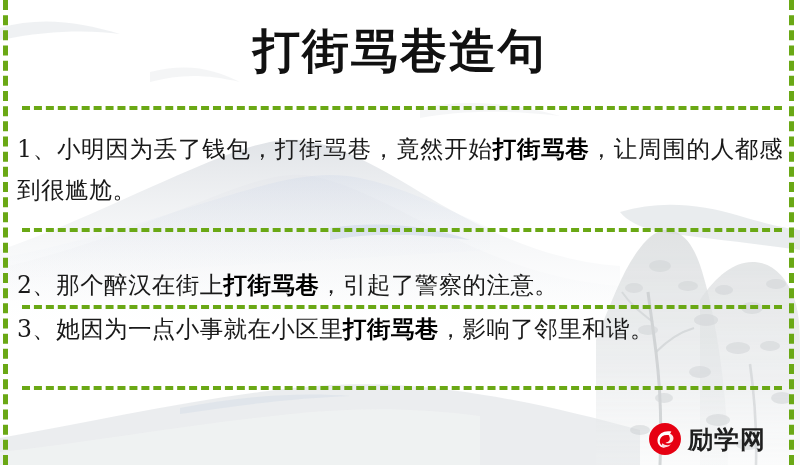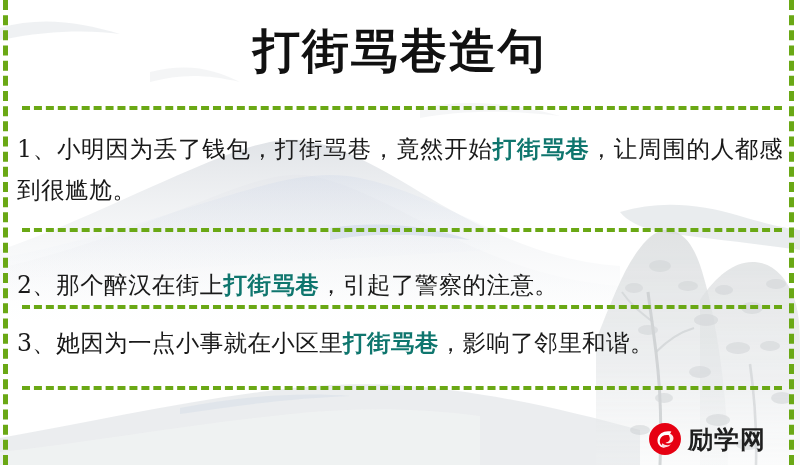--- a/index.html
+++ b/index.html
@@ -94,24 +94,24 @@
     width: 766px;
     font-family: "DejaVu Serif", "Liberation Serif", serif;
     font-size: 23.5px;
     line-height: 41px;
     color: #1a1a1a;
     letter-spacing: 0.4px;
     text-align: justify;
   }
   .sentence.s1 { top: 129px; }
   .sentence.s2 { top: 249px; margin-top: 16px; }
-  .sentence.s3 { top: 323px; }
+  .sentence.s3 { top: 309px; }
 
   .idiom {
-    color: #0f766e;
+    color: #000000;
     font-weight: 700;
   }
 
   
   .logo {
     position: absolute;
     left: 648px;
     top: 422px;
     display: flex;
     align-items: center;

